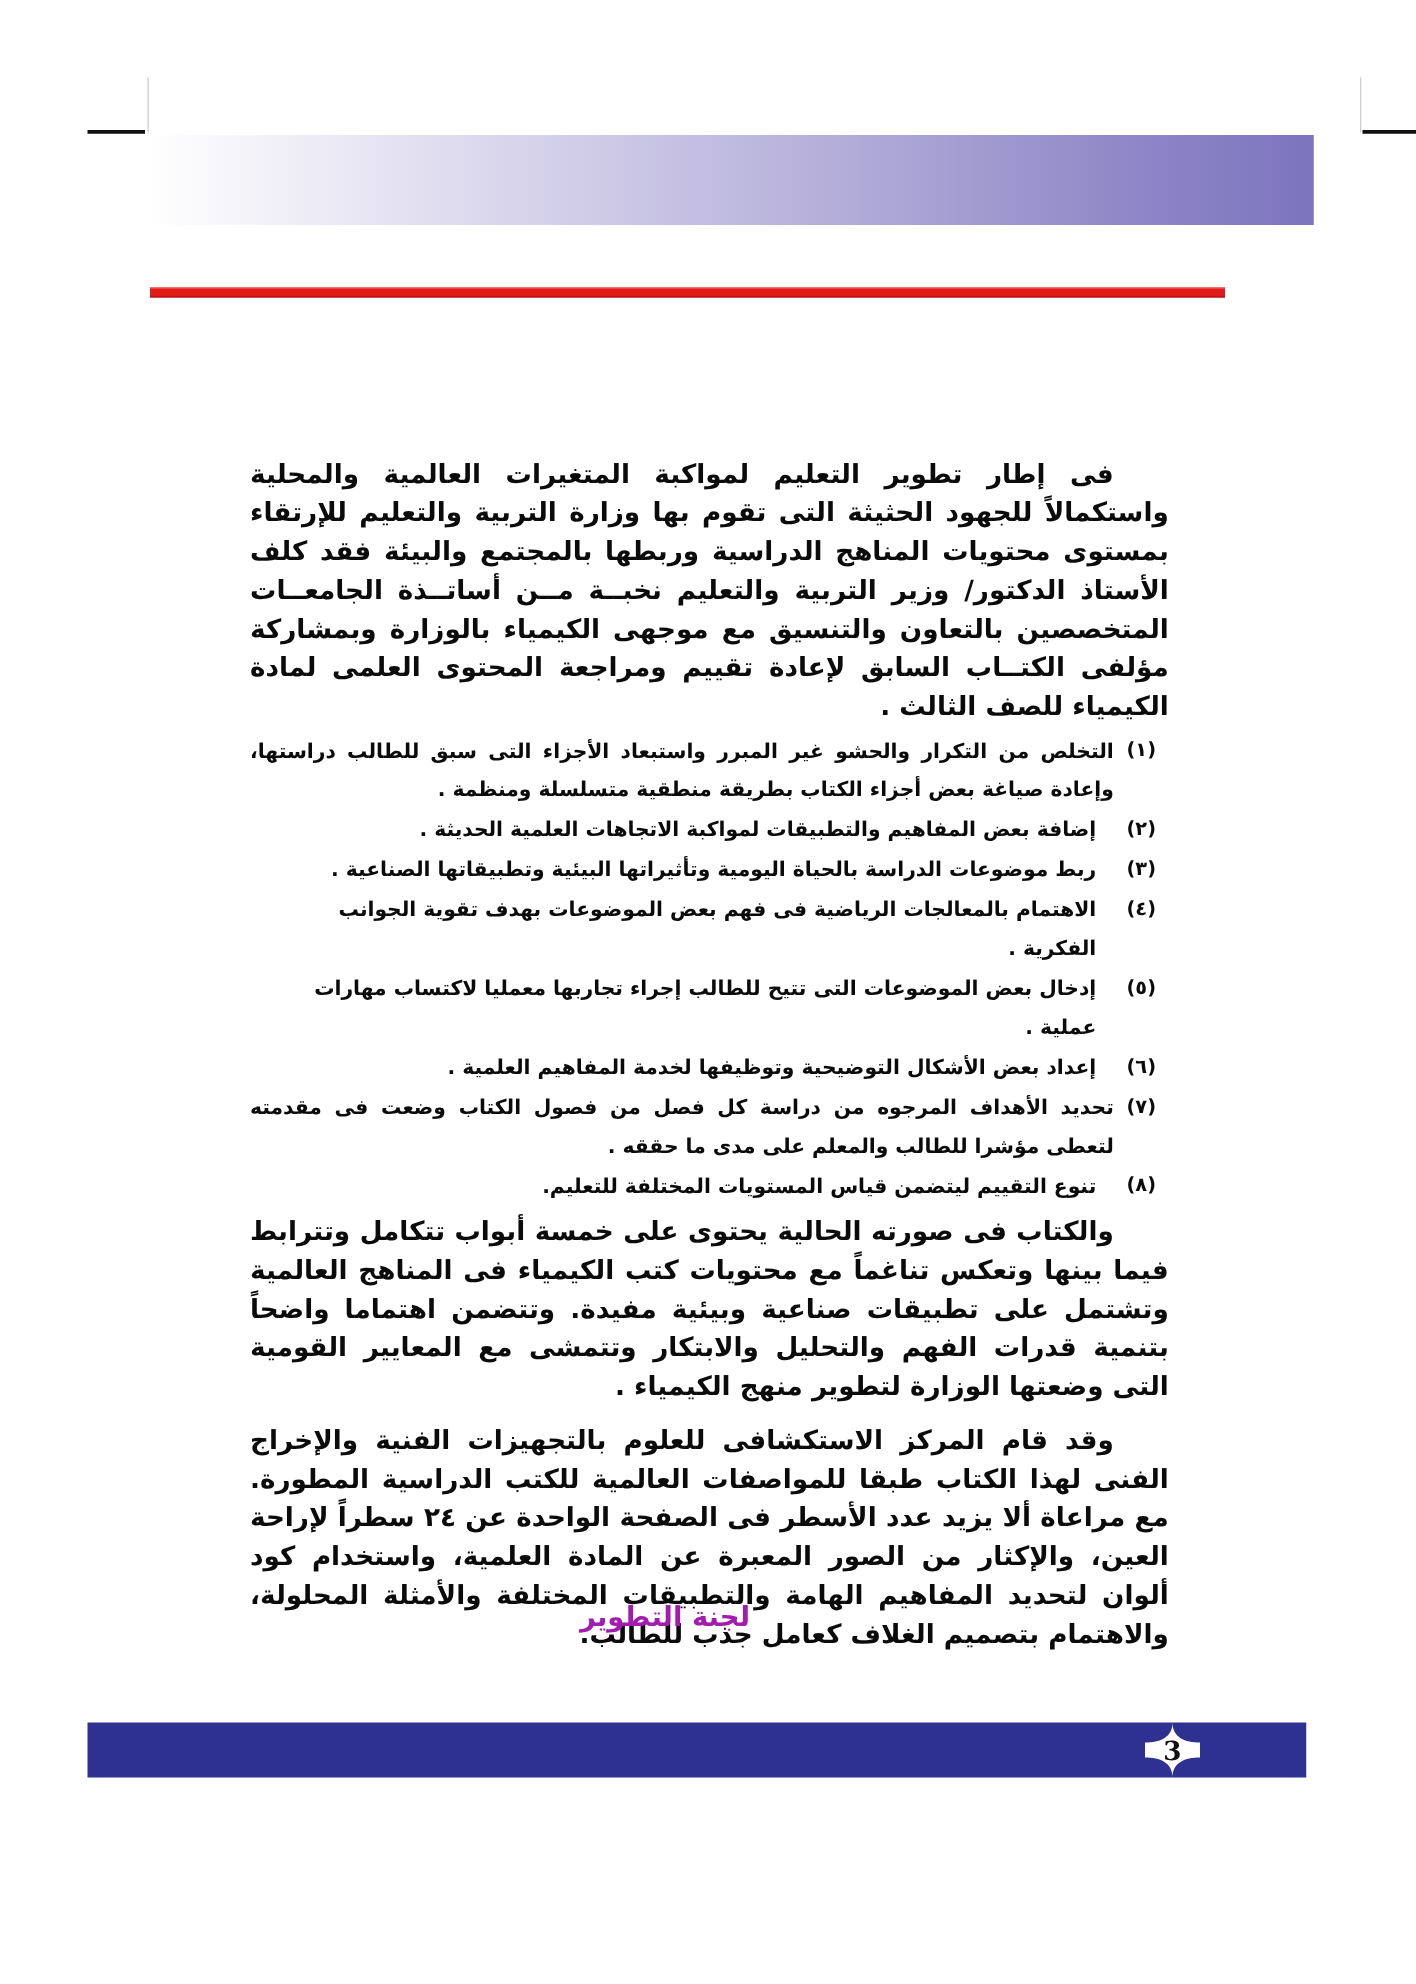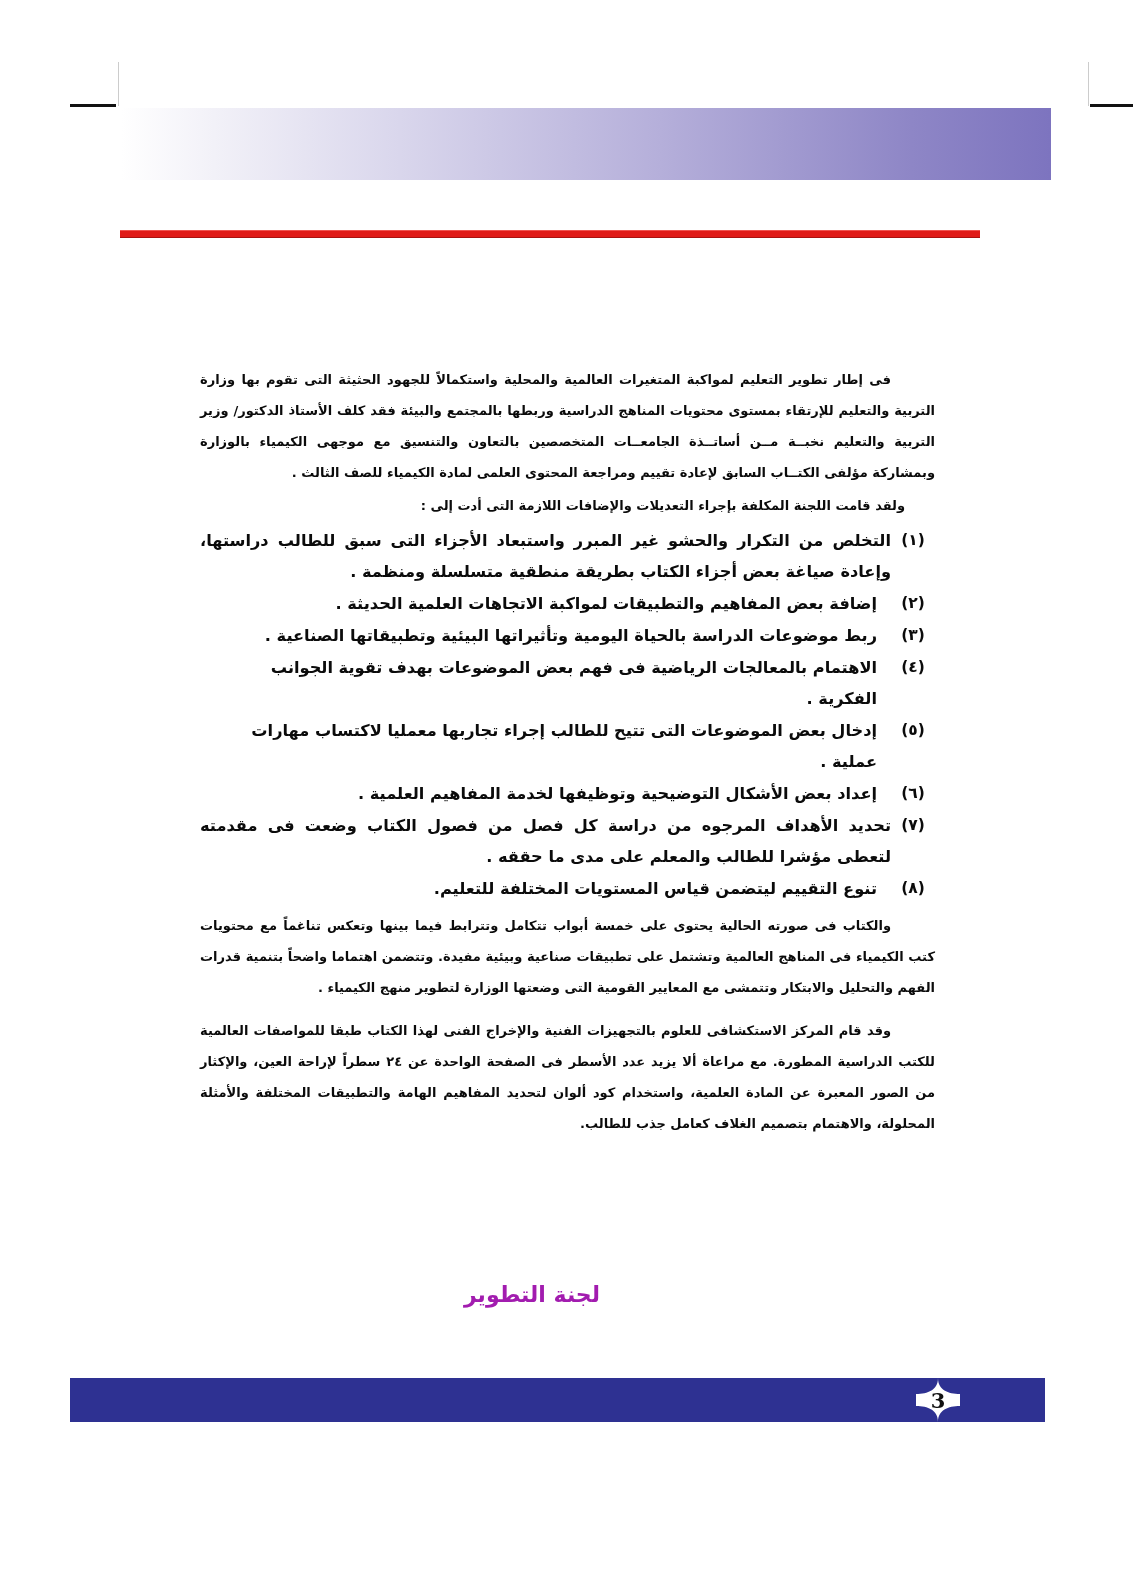--- a/index.html
+++ b/index.html
@@ -109,21 +109,21 @@
     position: absolute;
     left: 200px;
     top: 364px;
     width: 735px;
     direction: rtl;
     text-align: justify;
     color: #0b0b0b;
   }
 
   .para {
-    font-size: 13px;
+    font-size: 21px;
     line-height: 31px;
     font-weight: bold;
     margin: 0 0 2px 0;
     text-align: justify;
     text-justify: inter-word;
   }
   .para.indent {
     text-indent: 44px;
   }
   .para.lead-in {
@@ -225,21 +225,20 @@
 
   <div class="header-band"></div>
 
   <div class="red-rule"></div>
 
 
   <div class="content">
 
     <p class="para indent">فى إطار تطوير التعليم لمواكبة المتغيرات العالمية والمحلية واستكمالاً للجهود الحثيثة التى تقوم بها وزارة التربية والتعليم للإرتقاء بمستوى محتويات المناهج الدراسية وربطها بالمجتمع والبيئة فقد كلف الأستاذ الدكتور/ وزير التربية والتعليم نخبــة مــن أساتــذة الجامعــات المتخصصين بالتعاون والتنسيق مع موجهى الكيمياء بالوزارة وبمشاركة مؤلفى الكتــاب السابق لإعادة تقييم ومراجعة المحتوى العلمى لمادة الكيمياء للصف الثالث .</p>
 
-    <p class="para lead-in tight">ولقد قامت اللجنة المكلفة بإجراء التعديلات والإضافات اللازمة التى أدت إلى :</p>
 
     <ul class="num-list">
 
       <li class="num-item two-line">
         <span class="num-marker">(١)</span>
         <span class="num-text">التخلص من التكرار والحشو غير المبرر واستبعاد الأجزاء التى سبق للطالب دراستها، وإعادة صياغة بعض أجزاء الكتاب بطريقة منطقية متسلسلة ومنظمة .</span>
       </li>
 
       <li class="num-item">
         <span class="num-marker">(٢)</span>

